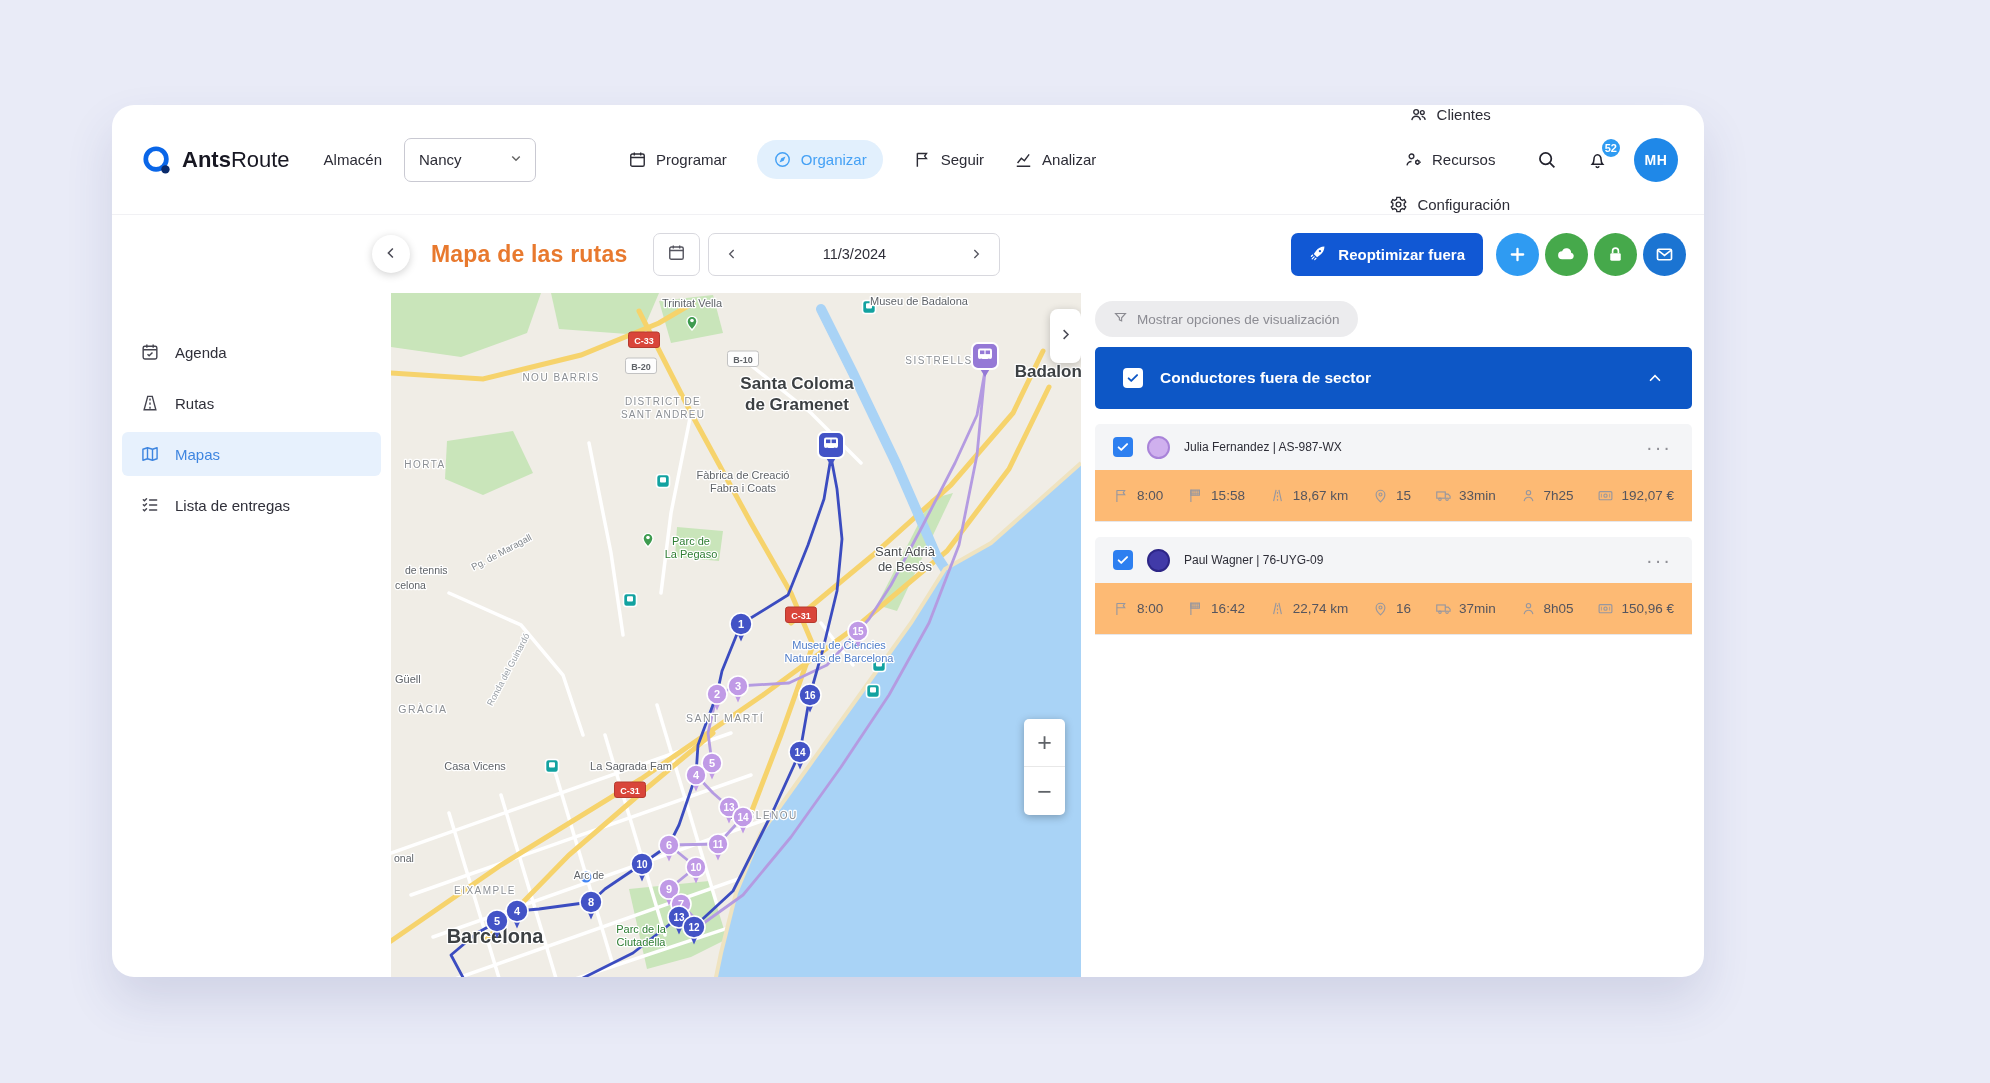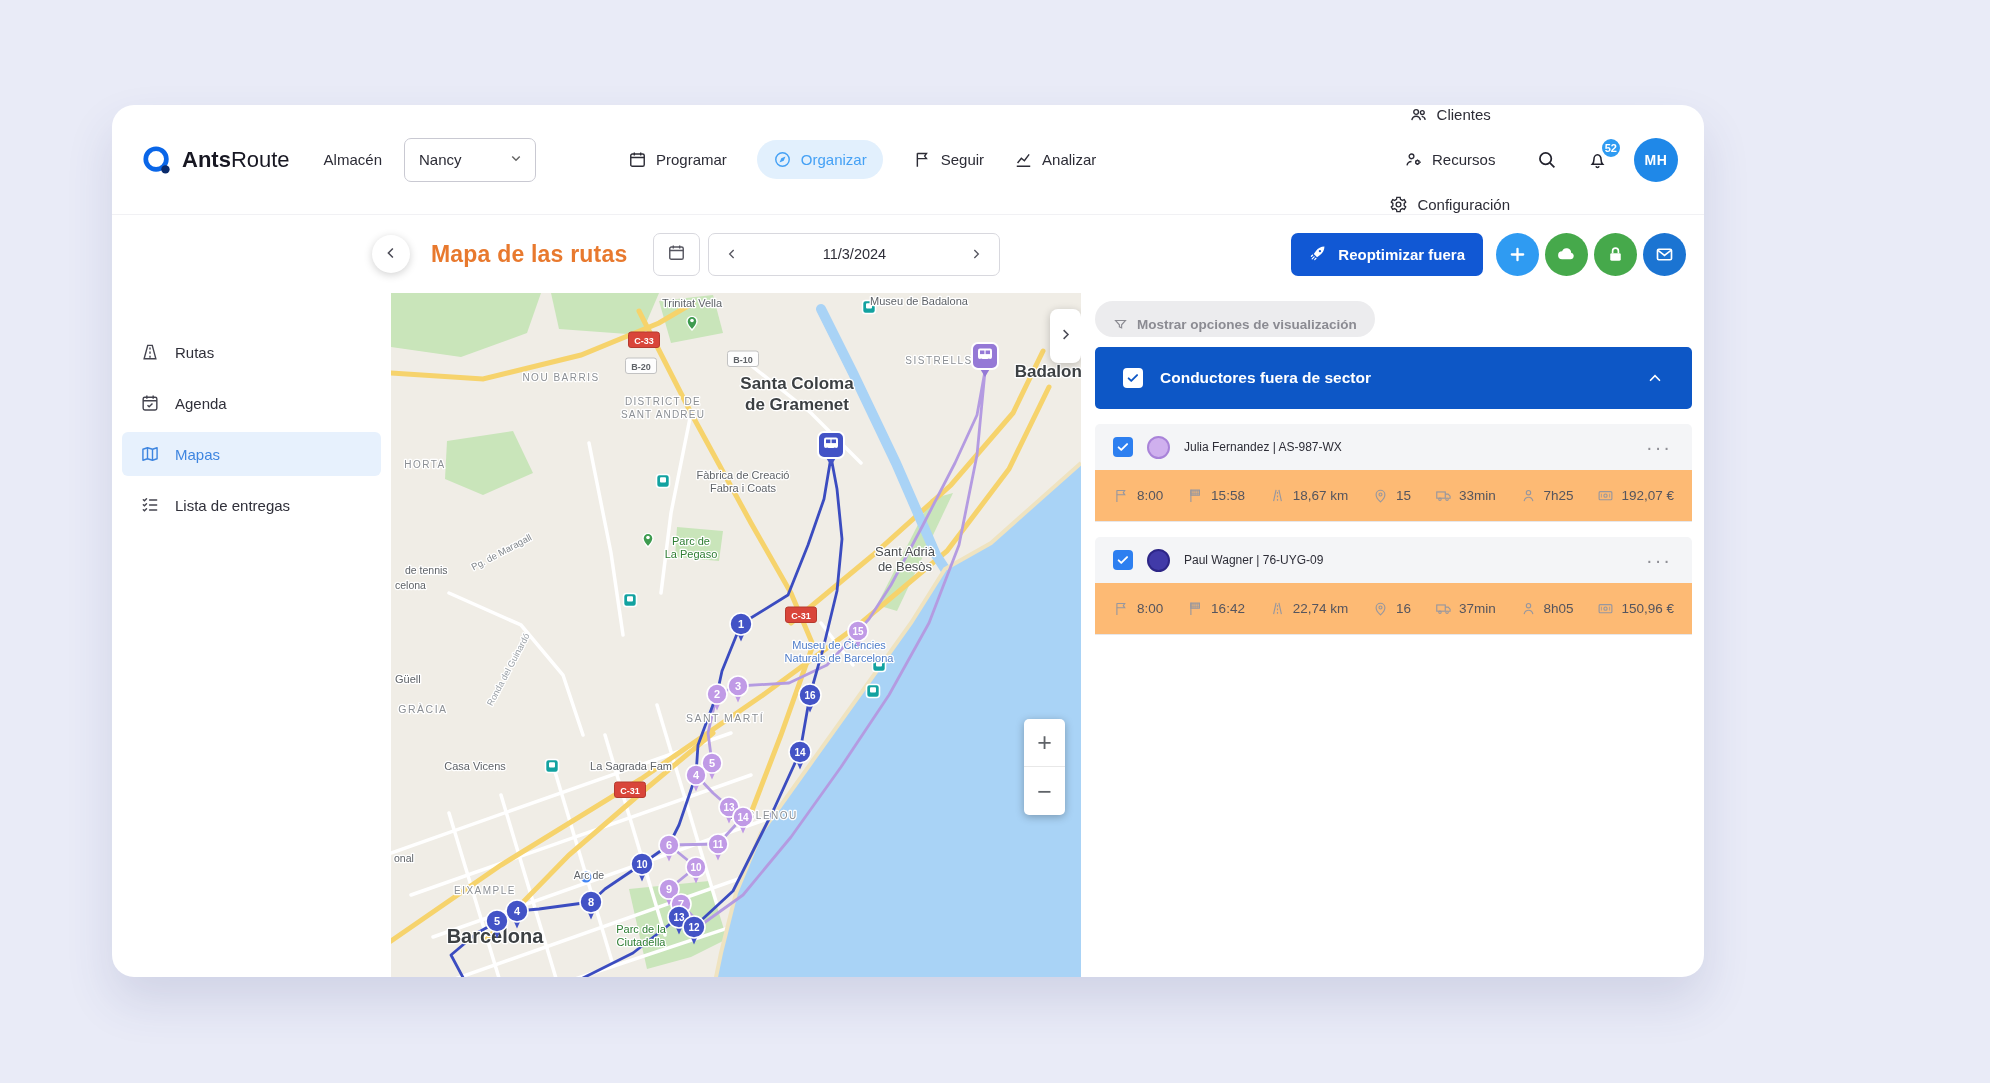--- a/index.html
+++ b/index.html
@@ -61,22 +61,22 @@
   .work-row{flex:1;display:flex;min-height:0;}
   .map-wrap{flex:0 0 690px;position:relative;overflow:hidden;background:#f0ede6;}
   .map-expand{position:absolute;top:16px;right:0;width:31px;height:54px;background:#fff;border-radius:8px;
     box-shadow:0 2px 8px rgba(0,0,0,.22);display:flex;align-items:center;justify-content:center;color:#4a4a55;cursor:pointer;}
   .map-expand svg{width:15px;height:15px;}
   .zoom{position:absolute;right:16px;top:426px;width:41px;background:#fff;border-radius:5px;box-shadow:0 2px 8px rgba(0,0,0,.28);overflow:hidden;}
   .zoom button{display:block;width:100%;height:48px;border:none;background:none;font-size:25px;color:#5f6368;cursor:pointer;font-family:inherit;line-height:1;}
   .zoom button:first-child{border-bottom:1px solid #e8e8e8;}
   
   .panel{flex:1;min-width:0;padding:8px 12px 0 14px;}
-  .filter-pill{display:inline-flex;gap:9px;height:36px;border:none;border-radius:18px;background:#ececee;
-    color:#8b8b92;font-size:13.5px;padding:16px 18px;cursor:pointer;font-family:inherit;font-weight:bold;}
+  .filter-pill{display:inline-flex;align-items:center;gap:9px;height:36px;border:none;border-radius:18px;background:#ececee;
+    color:#8b8b92;font-size:13.5px;padding:16px 18px;cursor:pointer;font-family:inherit;}
   .filter-pill svg{width:15px;height:15px;}
   .section-bar{margin-top:10px;height:62px;background:#0d57c6;border-radius:5px;display:flex;align-items:center;gap:17px;padding:0 28px;cursor:pointer;}
   .cb{width:20px;height:20px;border-radius:4px;display:flex;align-items:center;justify-content:center;flex:none;cursor:pointer;}
   .cb svg{width:14px;height:14px;display:block;}
   .cb-white{background:#fff;color:#0d57c6;}
   .cb-blue{background:#2d7ff0;color:#fff;}
   .section-title{flex:1;color:#fff;font-size:15.5px;font-weight:600;}
   .chev-up{color:#fff;}
   .chev-up svg{width:18px;height:18px;display:block;}
   .driver-card{margin-top:15px;}
@@ -200,34 +200,34 @@
         </button>
         <button class="avatar">MH</button>
       </div>
     </header>
 
     <div class="body-row">
       <aside class="sidebar" id="sidebar">
           <div class="side-item">
             <span>
               <svg viewBox="0 0 24 24" fill="none" stroke="currentColor" stroke-width="1.7">
-                <path d="M5 20L9.3 4h5.4L19 20z"></path>
-                <path d="M12 6.5V9M12 11.5V14M12 16.5V19"></path>
+                <rect x="3.8" y="5" width="16.4" height="15.3" rx="2"></rect>
+                <path d="M3.8 9.3h16.4M8.2 3v4M15.8 3v4M9 14.6l2 2 4-4"></path>
               </svg>
             </span>
-            <span>Rutas</span>
+            <span>Agenda</span>
           </div>
           <div class="side-item">
             <span>
               <svg viewBox="0 0 24 24" fill="none" stroke="currentColor" stroke-width="1.7">
-                <rect x="3.8" y="5" width="16.4" height="15.3" rx="2"></rect>
-                <path d="M3.8 9.3h16.4M8.2 3v4M15.8 3v4M9 14.6l2 2 4-4"></path>
+                <path d="M5 20L9.3 4h5.4L19 20z"></path>
+                <path d="M12 6.5V9M12 11.5V14M12 16.5V19"></path>
               </svg>
             </span>
-            <span>Agenda</span>
+            <span>Rutas</span>
           </div>
           <div class="side-item active">
             <span>
               <svg viewBox="0 0 24 24" fill="none" stroke="currentColor" stroke-width="1.7" stroke-linejoin="round">
                 <path d="M9 4.5L3.5 6.3v13.2L9 17.7l6 1.8 5.5-1.8V4.5L15 6.3z"></path>
                 <path d="M9 4.5v13.2M15 6.3v13.2"></path>
               </svg>
             </span>
             <span>Mapas</span>
           </div>

